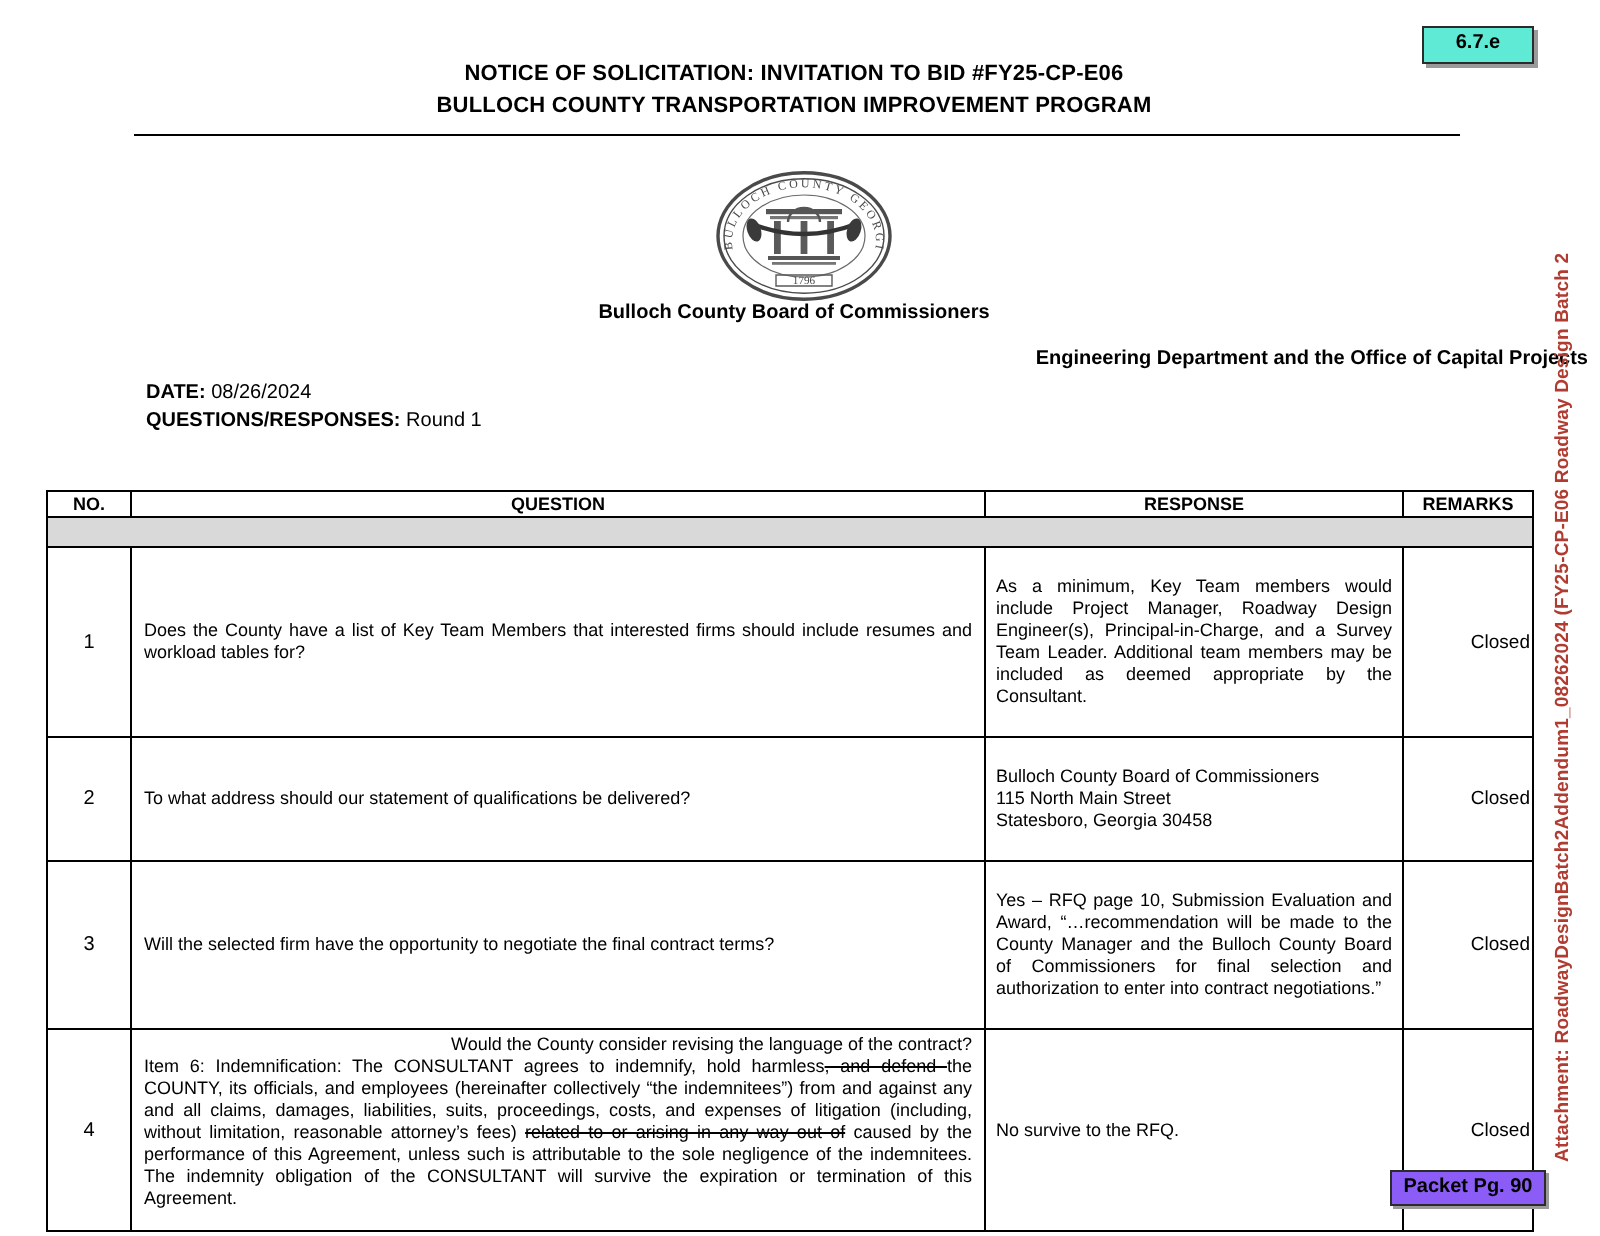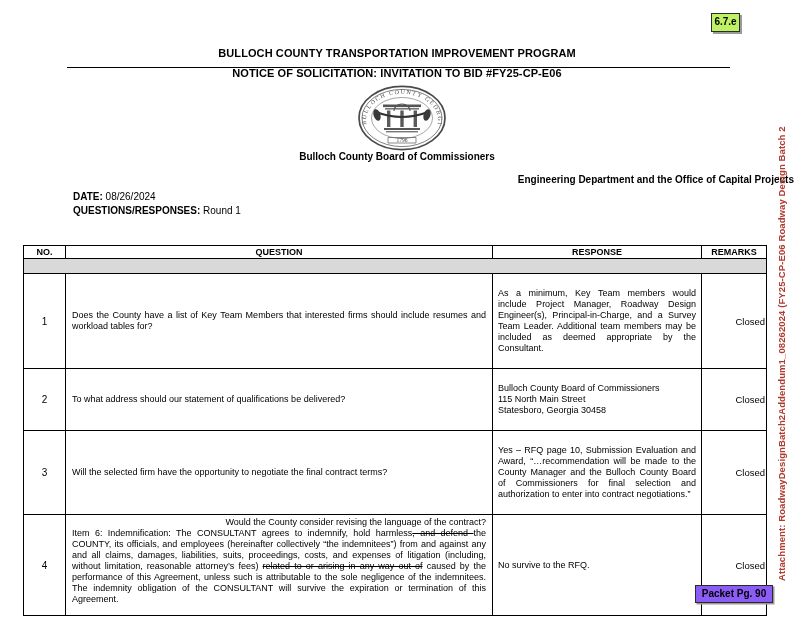--- a/index.html
+++ b/index.html
@@ -4,26 +4,26 @@
 <style>
   * { box-sizing: border-box; }
   html,body { margin:0; padding:0; background:#fff; }
   .page {
     position: relative; width: 800px; height: 618px; background:#fff;
     font-family: "Liberation Sans", "DejaVu Sans", sans-serif; color:#000;
     overflow: hidden;
   }
   
   .corner-badge {
-    position:absolute; left:711px; top:13px; width:29px; height:19px;
-    background:#bef264; border:1.6px solid #2b2b2b; box-shadow:2px 2px 0 #9a9a9a;
+    position:absolute; left:711px; top:13px; width:56px; height:19px;
+    background:#5eead4; border:1.6px solid #2b2b2b; box-shadow:2px 2px 0 #9a9a9a;
     font-size:10px; font-weight:bold; text-align:center; line-height:16px;
   }
   .title { position:absolute; left:0; width:794px; text-align:center; font-weight:bold; font-size:11px; letter-spacing:0.1px; }
-  .title1 { top:31px;margin-top:36px; }
+  .title1 { top:31px; }
   .title2 { top:47px; }
   .title-rule { position:absolute; left:67px; top:67px; width:663px; border-top:1.6px solid #000; }
   .seal { position:absolute; left:357px; top:85px; }
   .org { position:absolute; left:0; width:794px; text-align:center; font-weight:bold; font-size:10px; }
   .org1 { top:151px; }
   .org2 { top:174px;text-align:right; }
   .meta { position:absolute; left:73px; top:190px; font-size:10px; line-height:13.5px; }
   .meta b { font-weight:bold; }
   
   .qa-table {

